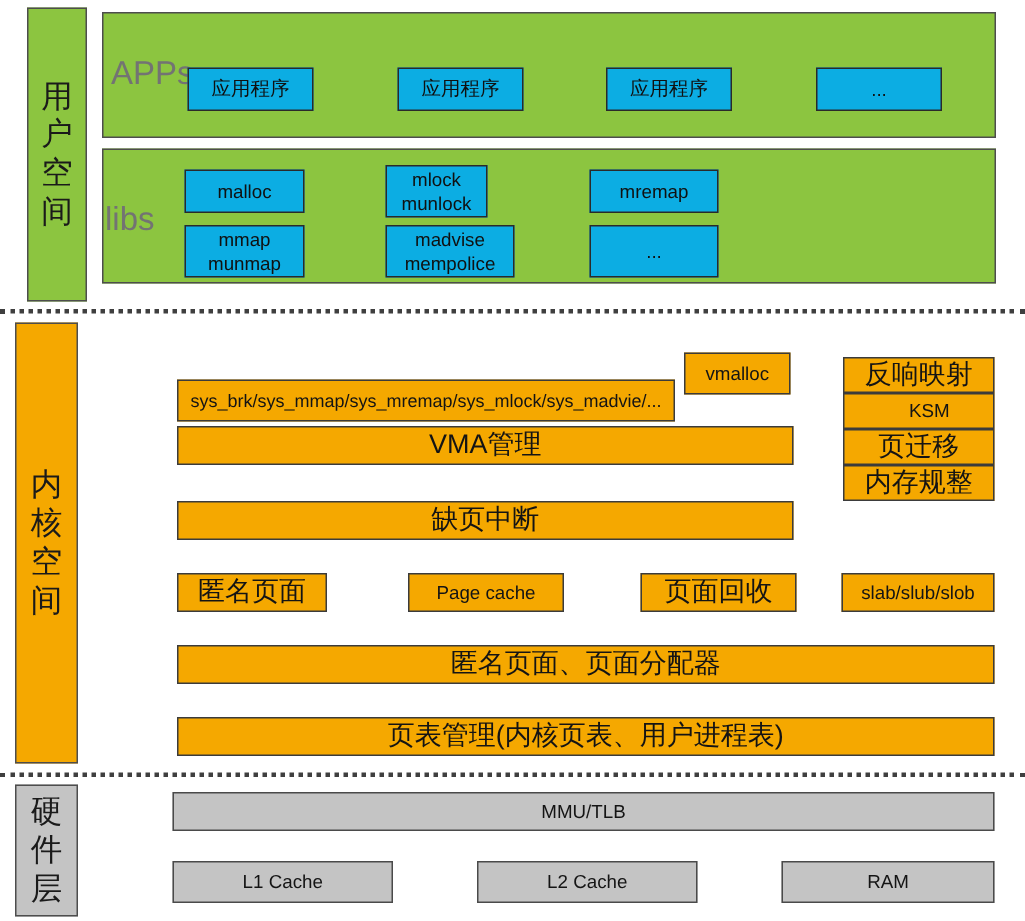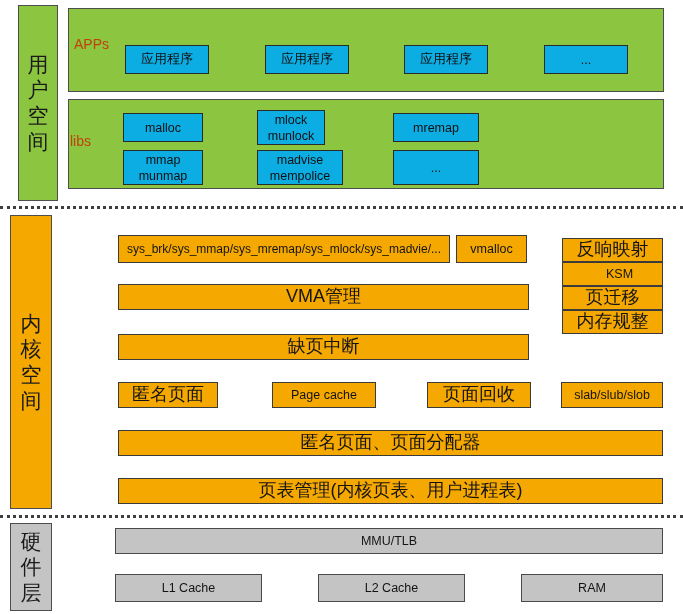--- a/index.html
+++ b/index.html
@@ -45,22 +45,22 @@
     height: 0;
   }
 
   
   .green-panel {
     background: #8CC540;
     border: 1px solid #4d4d4d;
   }
   .panel-title {
     position: absolute;
-    font-size: 14px;
-    color: #c2410c;
+    font-size: 22px;
+    color: #737373;
     letter-spacing: 0px;
   }
   .blue-box {
     background: #0CADE3;
     border: 1px solid #2a2a2a;
     display: flex;
     align-items: center;
     justify-content: center;
     flex-direction: column;
     font-size: 12.5px;
@@ -136,21 +136,21 @@
 <div class="abs blue-box" style="left:393px; top:150px; width:86px; height:35px;">
   <div>...</div>
 </div>
 
 <div class="abs dotted" style="left:0px; top:206px; width:683px;"></div>
 
 <div class="abs side-label side-kernel" style="left:10px; top:215px; width:42px; height:294px;">
   <span>内核空间</span>
 </div>
 
-<div class="abs orange-box small" style="left:118px; top:235px; width:332px; height:28px;">sys_brk/sys_mmap/sys_mremap/sys_mlock/sys_madvie/...</div>
+<div class="abs orange-box small" style="left:118px; top:253px; width:332px; height:28px;">sys_brk/sys_mmap/sys_mremap/sys_mlock/sys_madvie/...</div>
 <div class="abs orange-box" style="left:456px; top:235px; width:71px; height:28px;">vmalloc</div>
 
 <div class="abs orange-box cjk" style="left:562px; top:238px; width:101px; height:24px;">反响映射</div>
 <div class="abs orange-box" style="left:562px; top:262px; width:101px; height:24px;padding-left:14px;">KSM</div>
 <div class="abs orange-box cjk" style="left:562px; top:286px; width:101px; height:24px;">页迁移</div>
 <div class="abs orange-box cjk" style="left:562px; top:310px; width:101px; height:24px;">内存规整</div>
 
 <div class="abs orange-box cjk" style="left:118px; top:284px; width:411px; height:26px;">VMA管理</div>
 
 <div class="abs orange-box cjk" style="left:118px; top:334px; width:411px; height:26px;">缺页中断</div>

